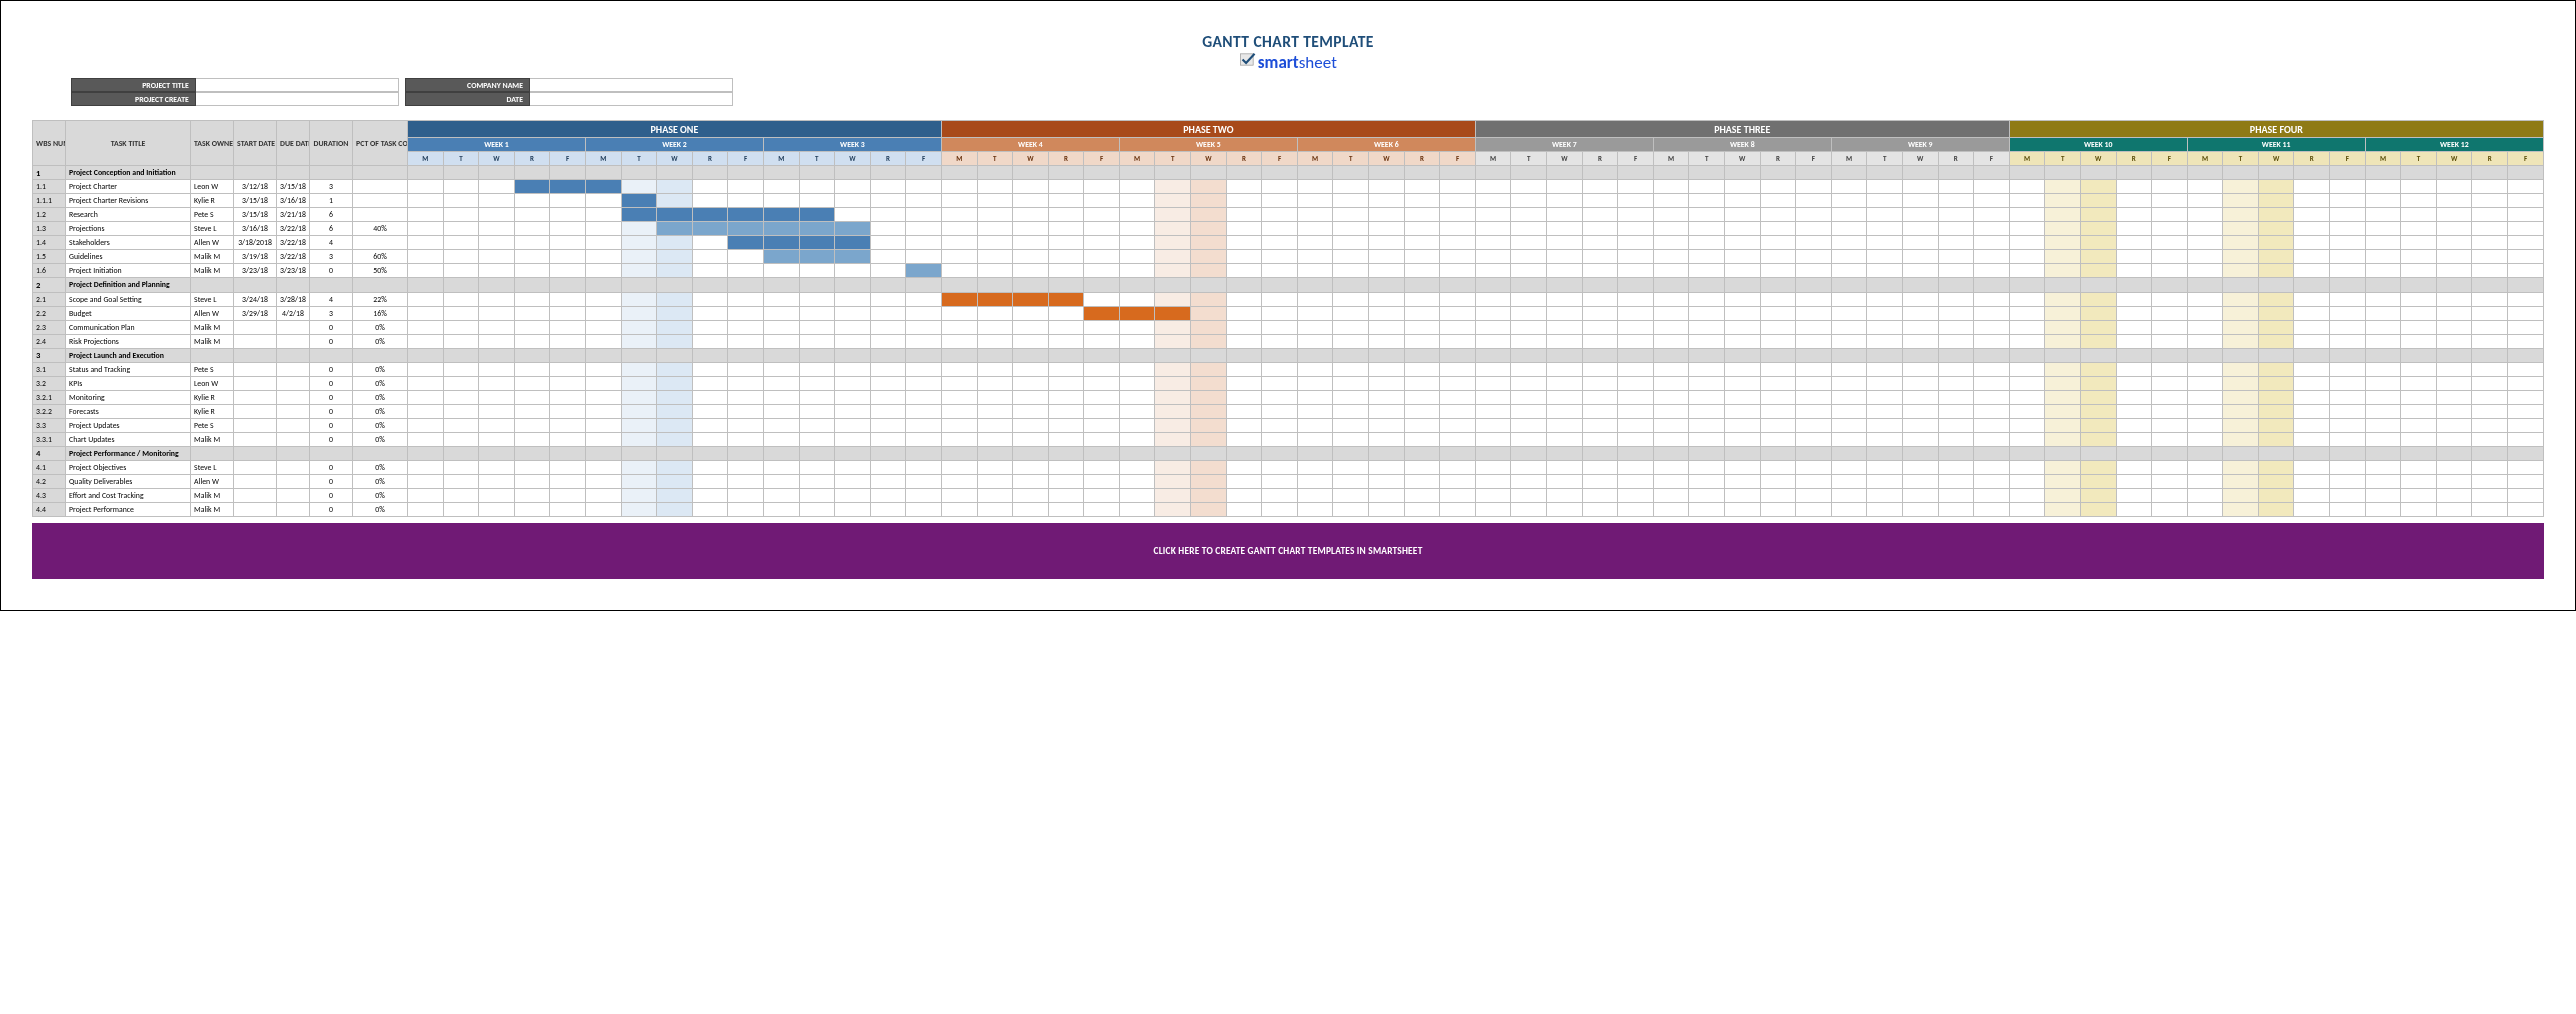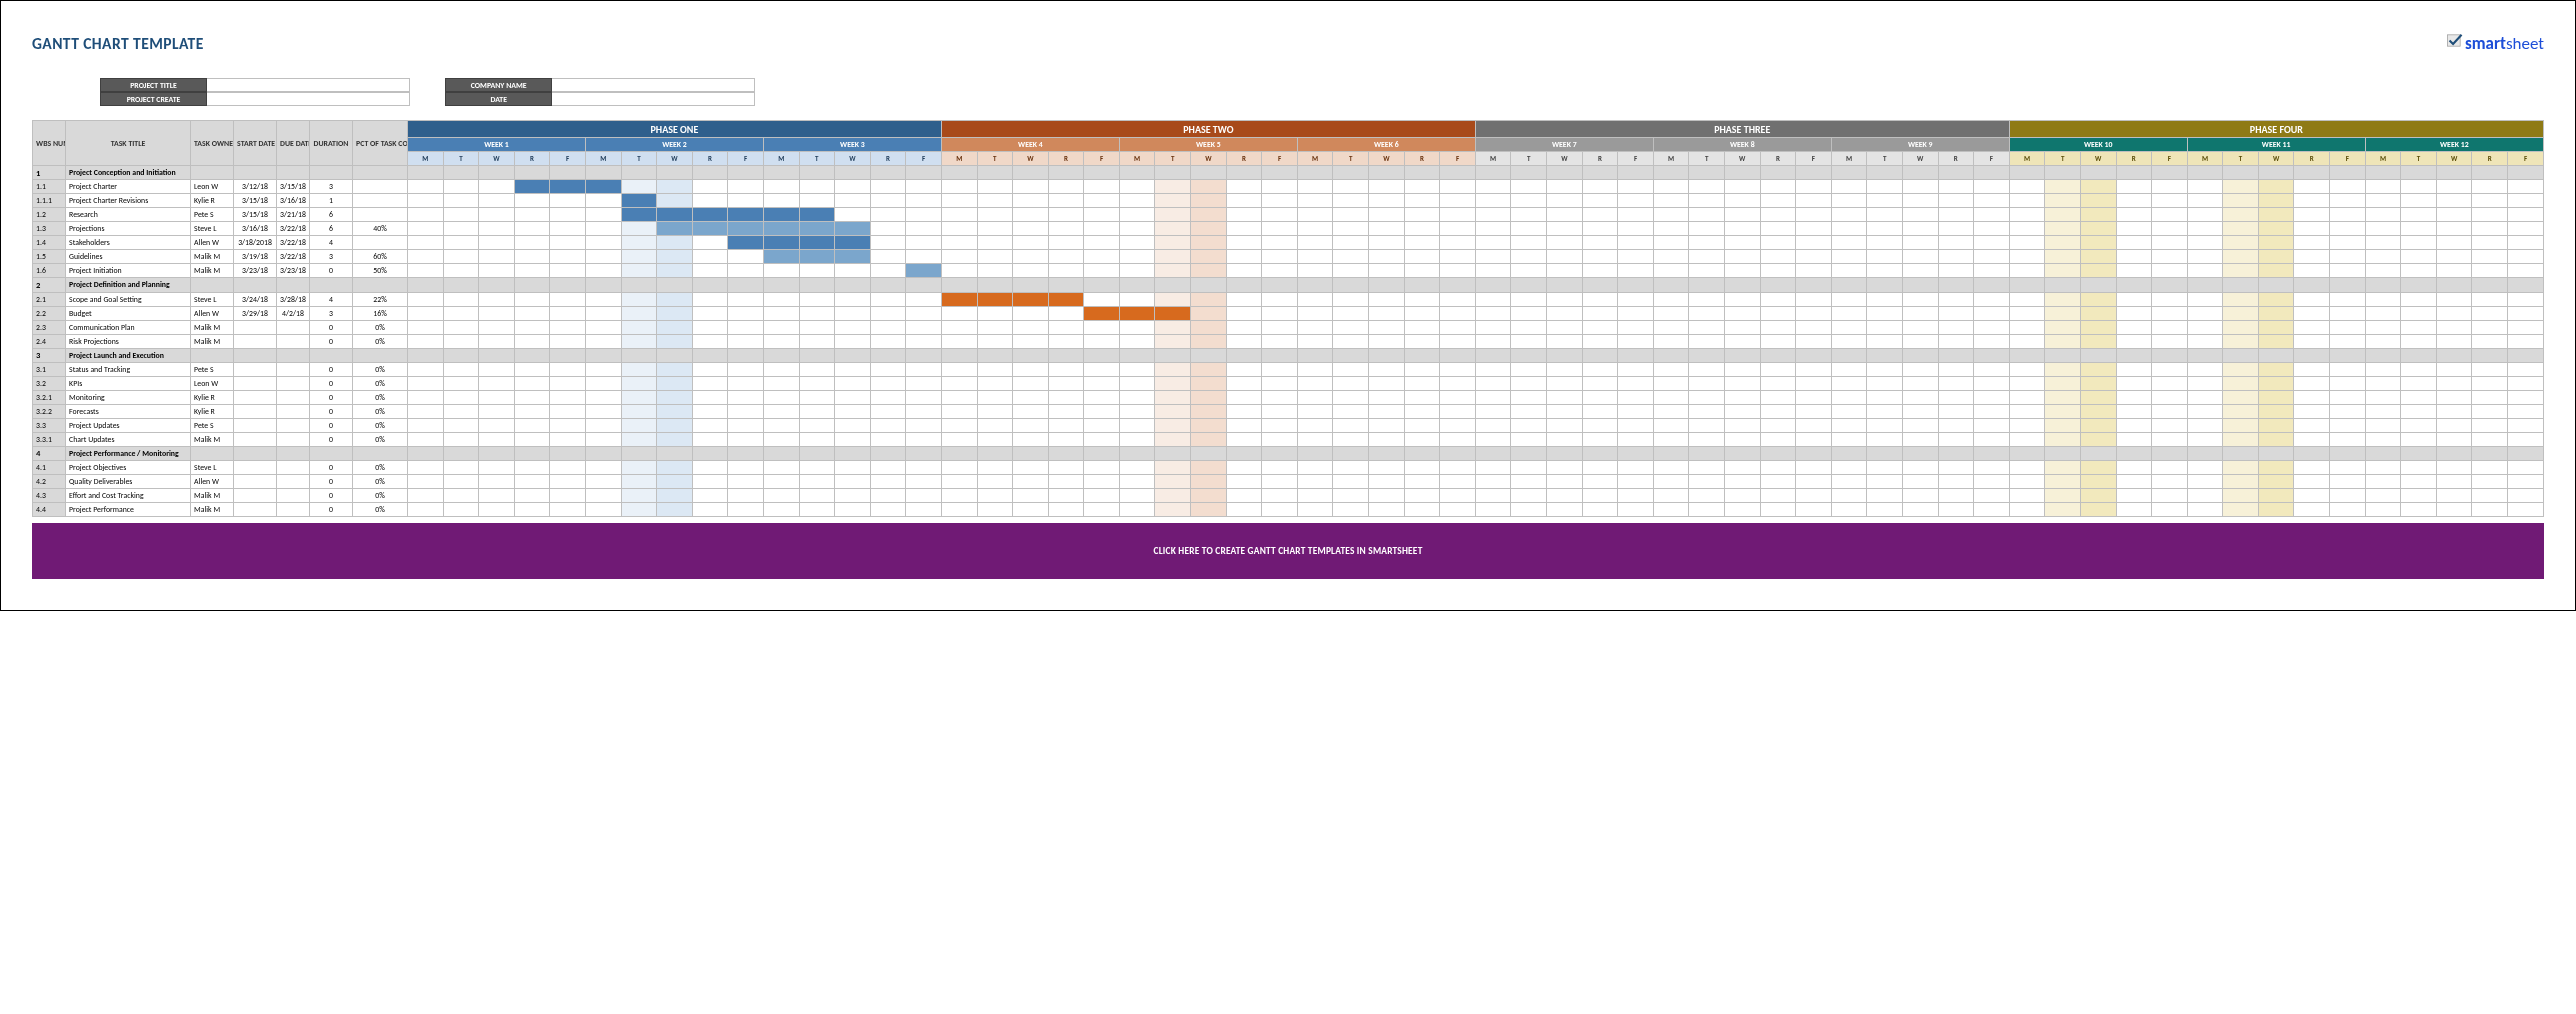--- a/index.html
+++ b/index.html
@@ -8,21 +8,22 @@
     padding: 31px;
     font-family: Calibri, "Segoe UI", Arial, sans-serif;
     font-size: 8.6px;
     background: #fff;
     border: 0.8px solid #000;
   }
   .header-row {
     display: flex;
     align-items: center;
     justify-content: space-between;
-    margin-bottom: 24px;
+    margin-bottom: 5px;
+    flex-direction: column;
   }
   .title {
     font-size: 15.6px;
     font-weight: 700;
     color: #1f4e79;
     letter-spacing: 0.4px;
   }
   .logo {
     display: flex;
     align-items: center;
@@ -30,29 +31,28 @@
     font-size: 17px;
     color: #1d4ed8;
   }
   .logo svg { width: 17px; height: 17px; }
   .logo b { font-weight: 700; }
 
   .meta-block { display: flex; gap: 0; margin: 4.7px 0 14px 39px; }
   .meta-left, .meta-right { display: flex; flex-direction: column; }
   .meta-row { display: flex; height: 14px; }
   .meta-label {
-    width: 107px;
+    width: 125px;
     background: #595959;
     color: #fff;
     font-weight: 700;
     font-size: 7.8px;
-    text-align: center;
+    text-align: right;
     padding: 2.3px 6.2px;
     border: 0.8px solid #404040;
-    margin-left: 29px;
   }
   .meta-input {
     width: 203px;
     background: #fff;
     border: 0.8px solid #bfbfbf;
     border-left: none;
   }
   .meta-gap { width: 6.2px; }
 
   table.gantt {

